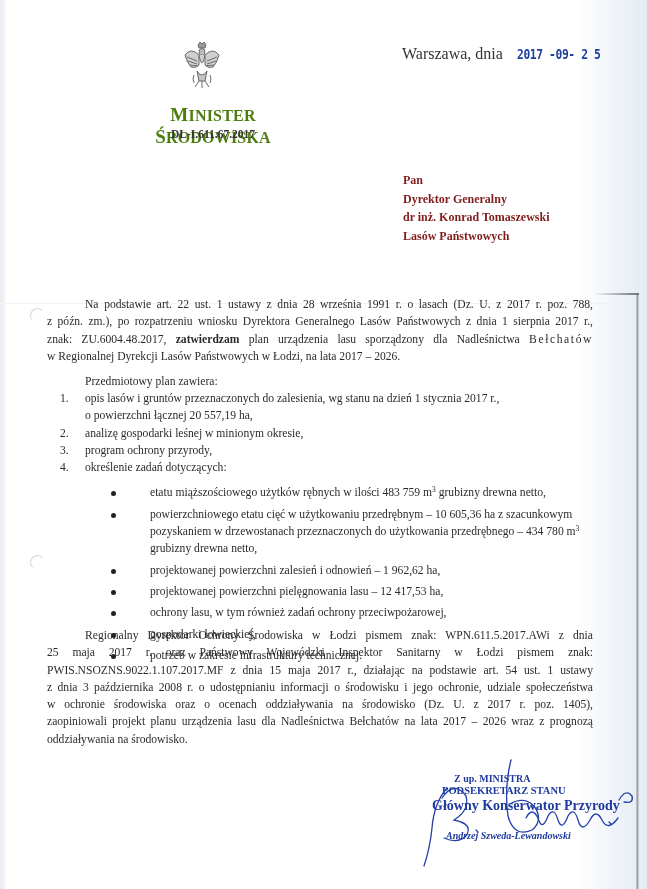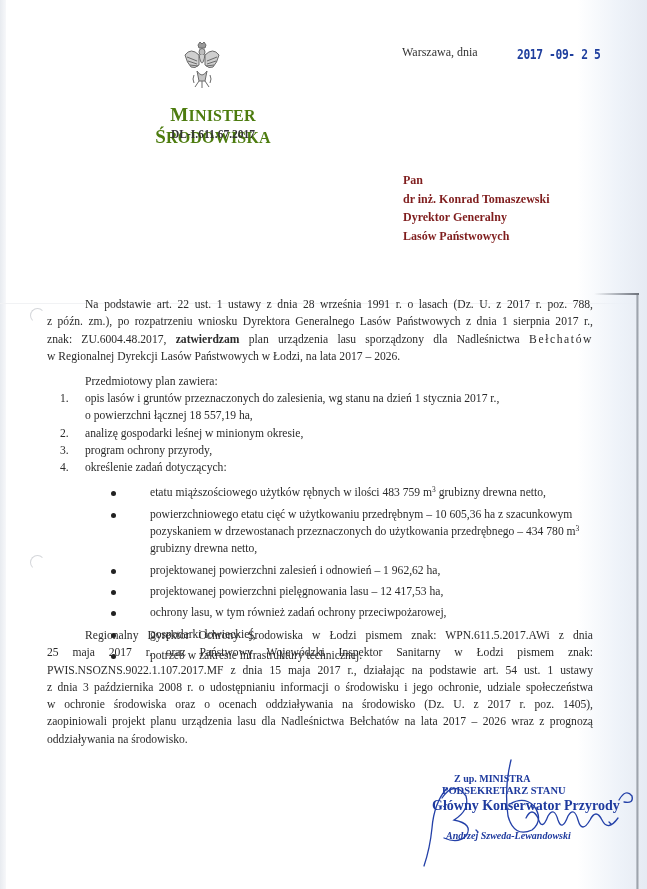--- a/index.html
+++ b/index.html
@@ -39,21 +39,21 @@
     position: absolute; left: 118px; top: 104px; width: 190px; text-align: center;
     font-size: 16px; font-weight: bold; letter-spacing: 0.2px; color: #4d7c0f;
     font-variant: small-caps;
   }
   .ministry-title .big { font-size: 19px; }
   .ref-number {
     position: absolute; left: 118px; top: 128px; width: 190px; text-align: center;
     font-size: 11.5px; color: #333; font-weight: bold;
   }
   .city-date-label {
-    position: absolute; left: 402px; top: 45px; font-size: 12px; color: #333;
+    position: absolute; left: 402px; top: 45px; font-size: 16px; color: #333;
   }
   .date-stamp {
     position: absolute; left: 517px; top: 46px;
     font-family: "DejaVu Sans Mono", monospace; font-size: 14.5px; font-weight: bold;
     color: #1f3f9e; letter-spacing: -0.5px; transform: scaleX(0.78); transform-origin: left center;
     white-space: pre;
   }
   .addressee {
     position: absolute; left: 403px; top: 171px; font-size: 12px; font-weight: bold;
     line-height: 18.5px; color: #7f1d1d;
@@ -131,38 +131,38 @@
   </svg>
 </div>
 <div class="ministry-title"><span class="big">M</span><span>INISTER</span> <span class="big">Ś</span><span>RODOWISKA</span></div>
 <div class="ref-number">DL-I.611.67.2017</div>
 
 <div class="city-date-label">Warszawa, dnia</div>
 <div class="date-stamp">2017 -09- 2 5</div>
 
 <div class="addressee">
   <div>Pan</div>
+  <div>Dyrektor Generalny</div>
   <div>dr inż. Konrad Tomaszewski</div>
-  <div>Dyrektor Generalny</div>
   <div>Lasów Państwowych</div>
 </div>
 
 <div class="para1 body-text">
   <span class="ln indent">Na podstawie art. 22 ust. 1 ustawy z dnia 28 września 1991 r. o lasach (Dz. U. z 2017 r. poz. 788,</span>
   <span class="ln">z późn. zm.), po rozpatrzeniu wniosku Dyrektora Generalnego Lasów Państwowych z dnia 1 sierpnia 2017 r.,</span>
   <span class="ln"><span>znak: ZU.6004.48.2017,</span> <b>zatwierdzam</b> <span>plan urządzenia lasu sporządzony dla Nadleśnictwa</span> <span class="spaced">Bełchatów</span></span>
   <span class="ln last">w Regionalnej Dyrekcji Lasów Państwowych w Łodzi, na lata 2017 – 2026.</span>
 </div>
 
 <div class="intro body-text">Przedmiotowy plan zawiera:</div>
 <ul class="numbered body-text">
   <li>
     <span class="num">1.</span>
     <div>opis lasów i gruntów przeznaczonych do zalesienia, wg stanu na dzień 1 stycznia 2017 r.,</div>
-    <div>o powierzchni łącznej 18 557,19 ha,</div>
+    <div>o powierzchni łącznej 20 557,19 ha,</div>
   </li>
   <li>
     <span class="num">2.</span>
     <div>analizę gospodarki leśnej w minionym okresie,</div>
   </li>
   <li>
     <span class="num">3.</span>
     <div>program ochrony przyrody,</div>
   </li>
   <li>

